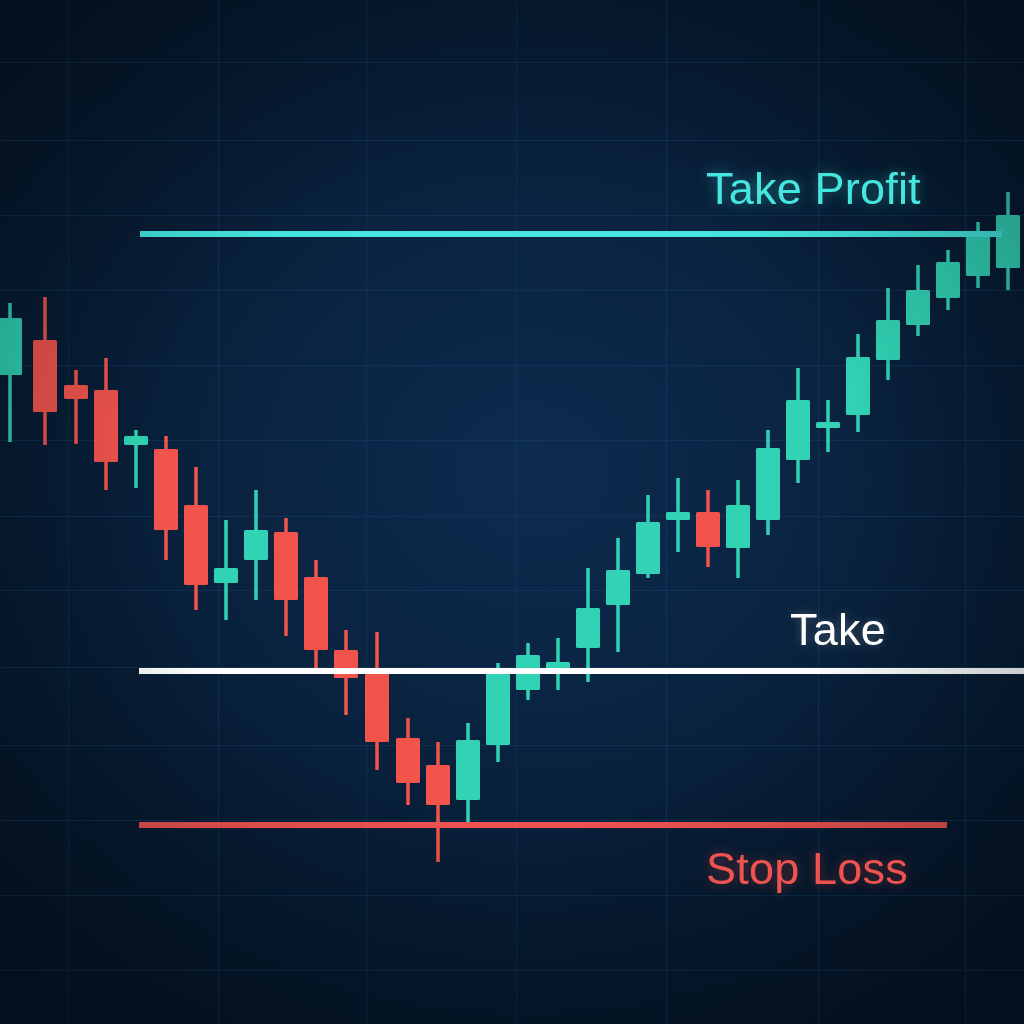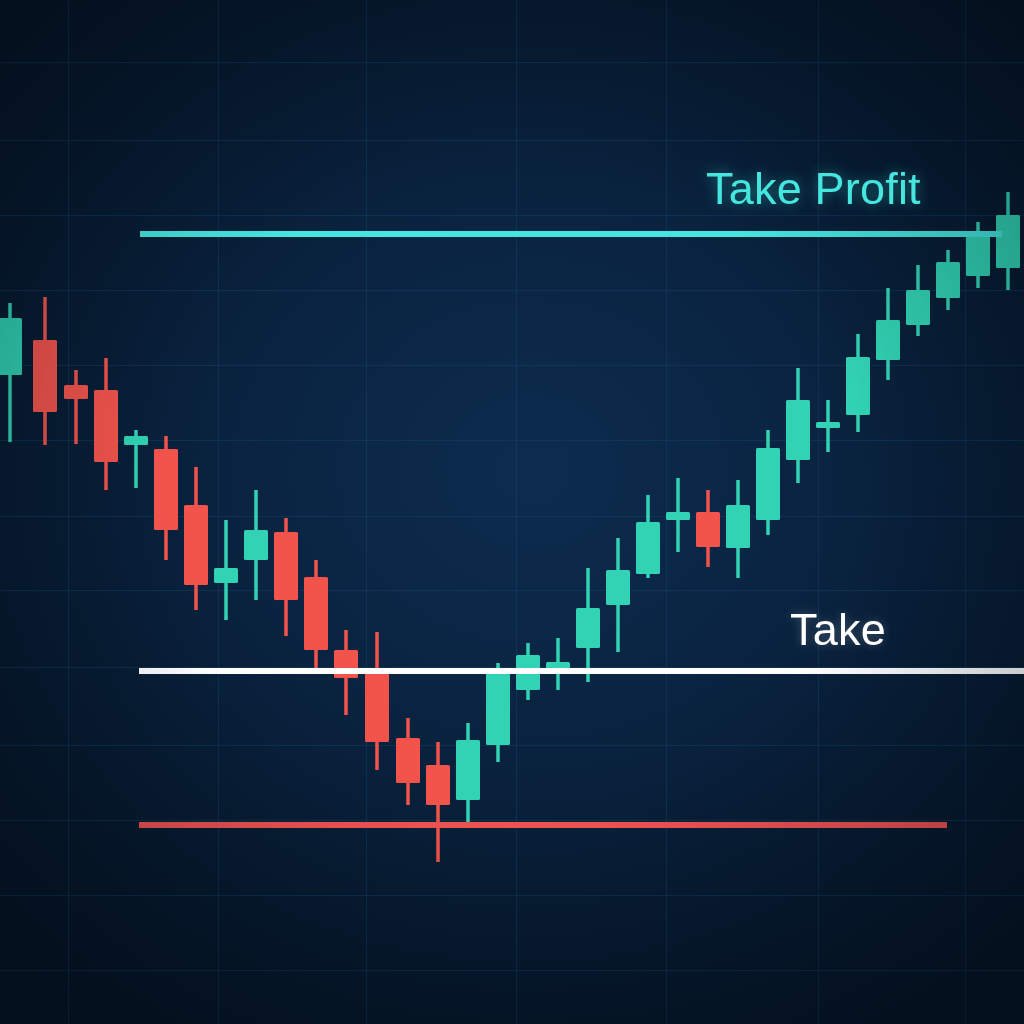--- a/index.html
+++ b/index.html
@@ -234,14 +234,15 @@
       <line x1="139" x2="1024" y1="671" y2="671" stroke="#ffffff" stroke-width="6" stroke-linecap="butt"></line>
       <line x1="139" x2="947" y1="825" y2="825" stroke="#ef5350" stroke-width="6" stroke-linecap="butt"></line>
     </svg>
 
   <div id="vignette"></div>
 
   <div class="lvl-label" id="label-take-profit">Take Profit</div>
 
   <div class="lvl-label" id="label-entry">Take</div>
 
+  <div class="lvl-label" id="label-stop-loss">Stop Loss</div>
 
 </div>
 
 </body></html>

